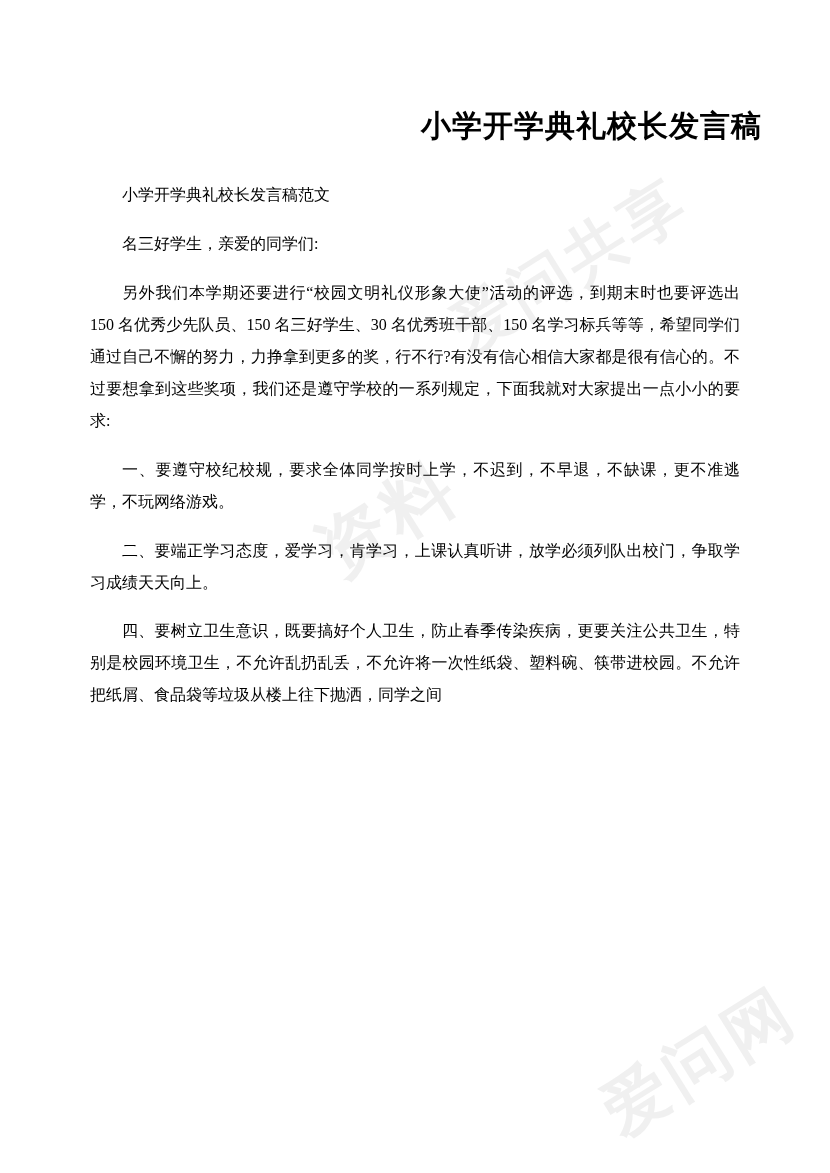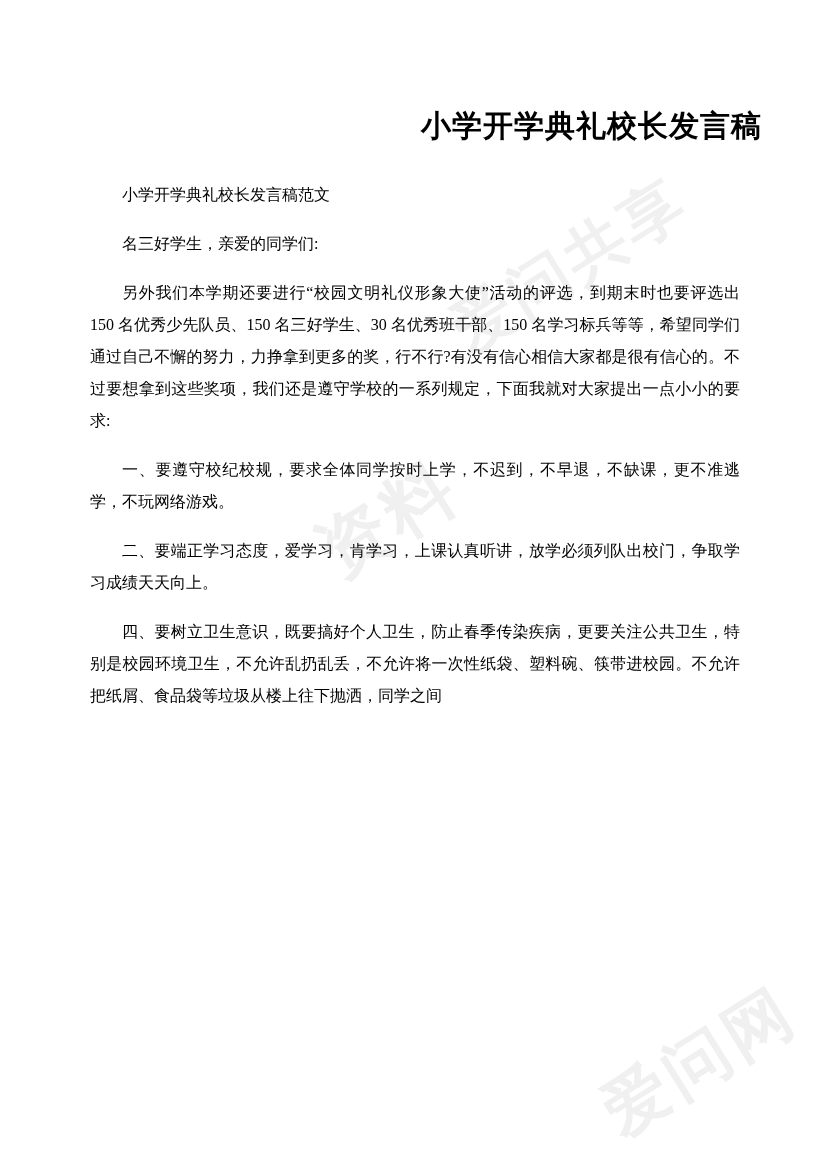--- a/index.html
+++ b/index.html
@@ -83,20 +83,21 @@
     margin: 0 4px 17px 0;
     font-size: 16px;
     line-height: 2.0;
     text-align: justify;
     text-justify: inter-ideograph;
     text-indent: 2em;
     font-family: "Liberation Serif", "DejaVu Serif", serif;
   }
   p.para.tight {
     margin-bottom: 15px;
+    font-family: Liberation Mono, monospace;
   }
 </style>
 </head>
 <body>
 
 <div class="page">
 
   <div class="watermark">
     <div class="wm-text wm-1">爱问共享</div>
     <div class="wm-text wm-2">资料</div>

